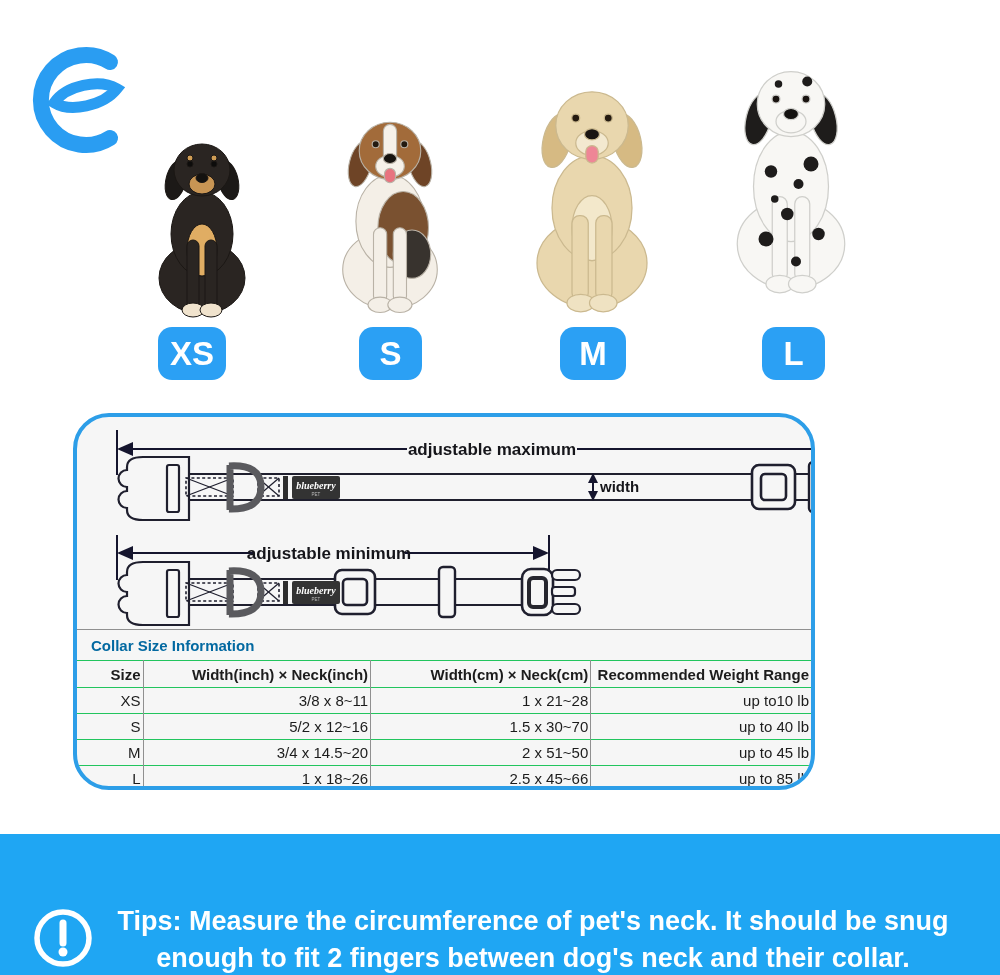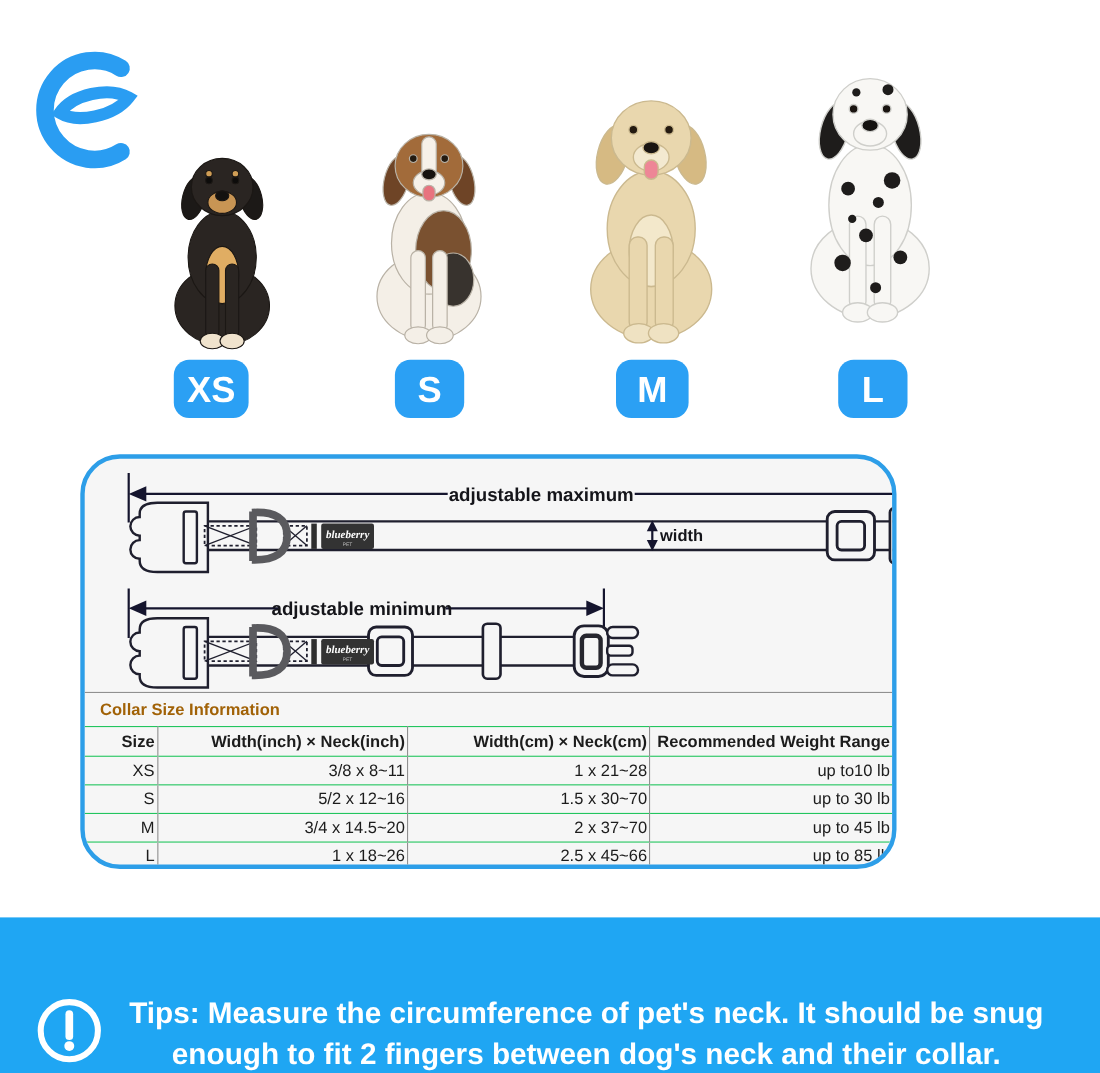--- a/index.html
+++ b/index.html
@@ -21,21 +21,21 @@
 
   
   .info-box{position:absolute;left:73px;top:383px;width:742px;height:377px;
     box-sizing:border-box;border:4px solid #2d9ee8;border-radius:36px;
     background:#f6f6f6;overflow:hidden;}
   .diagram-svg{position:absolute;left:0;top:0;width:842px;height:213px;}
 
   
   .table-section{position:absolute;left:0;right:0;top:212px;bottom:0;border-top:1px solid #909090;}
   .table-title{height:30px;line-height:31px;padding-left:14px;font-weight:bold;
-    font-size:15px;color:#a16207;}
+    font-size:15px;color:#0369a1;}
   table.sizes{width:100%;border-collapse:collapse;table-layout:fixed;}
   table.sizes th,table.sizes td{border-top:1px solid #22c55e;font-size:15px;color:#1c1c1c;
     text-align:right;padding:0 2px;height:25px;overflow:hidden;white-space:nowrap;}
   table.sizes th{font-weight:bold;height:26px;}
   table.sizes td{font-weight:500;}
   table.sizes th:not(:last-child),table.sizes td:not(:last-child){border-right:1px solid #909090;}
 
   
   .tips{position:absolute;left:0;top:804px;width:1000px;height:211px;background:#1fa6f3;
     display:flex;align-items:center;}
@@ -279,26 +279,26 @@
           <tr>
             <td>XS</td>
             <td>3/8 x 8~11</td>
             <td>1 x 21~28</td>
             <td>up to10 lb</td>
           </tr>
           <tr>
             <td>S</td>
             <td>5/2 x 12~16</td>
             <td>1.5 x 30~70</td>
-            <td>up to 30 lb</td>
+            <td>up to 40 lb</td>
           </tr>
           <tr>
             <td>M</td>
             <td>3/4 x 14.5~20</td>
-            <td>2 x 37~70</td>
+            <td>2 x 51~50</td>
             <td>up to 45 lb</td>
           </tr>
           <tr>
             <td>L</td>
             <td>1 x 18~26</td>
             <td>2.5 x 45~66</td>
             <td>up to 85 lb</td>
           </tr>
         </tbody>
       </table>

